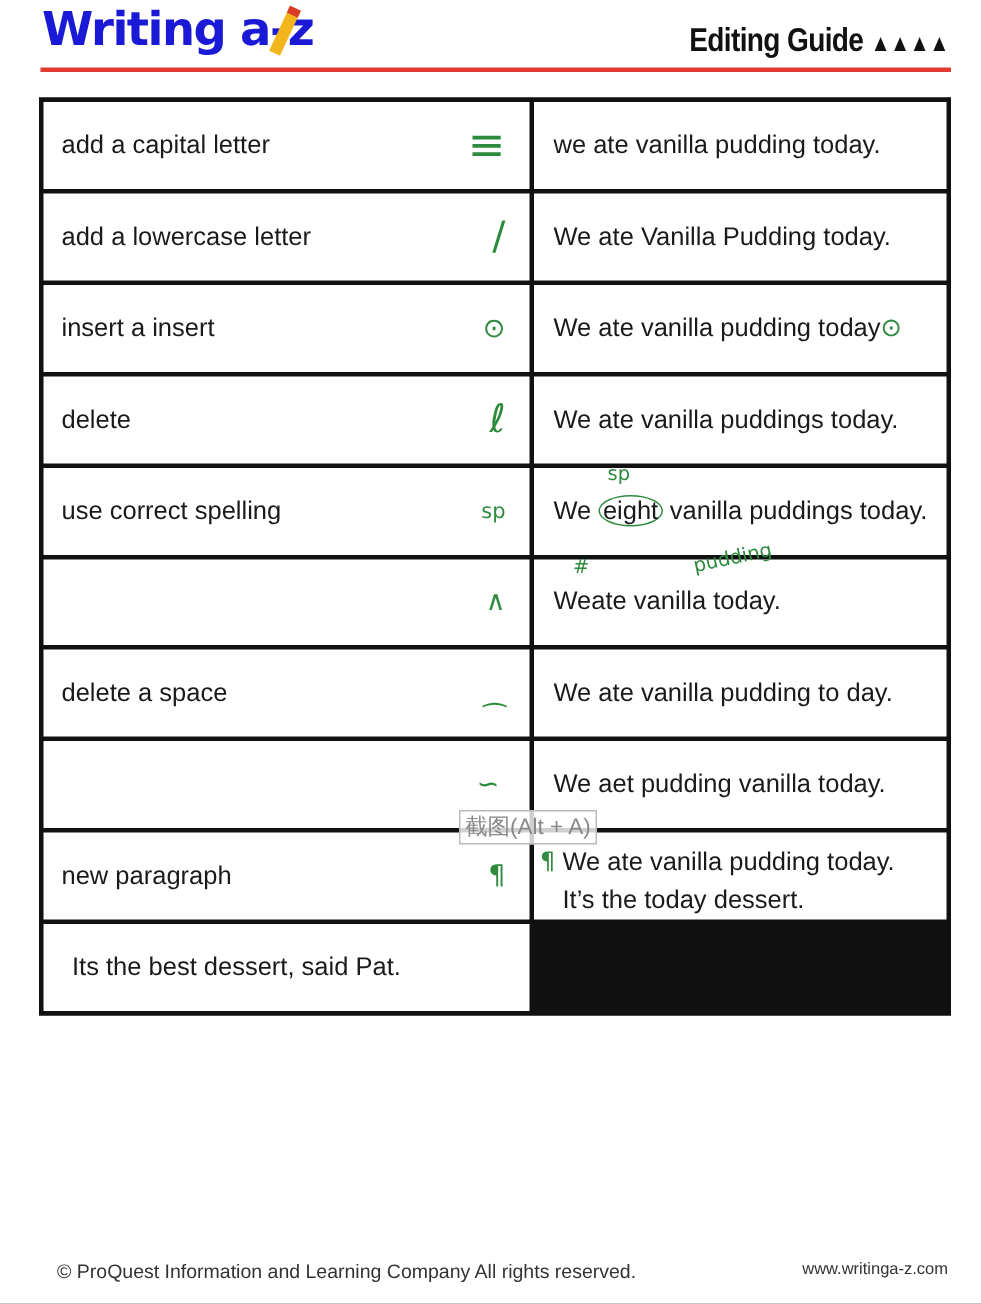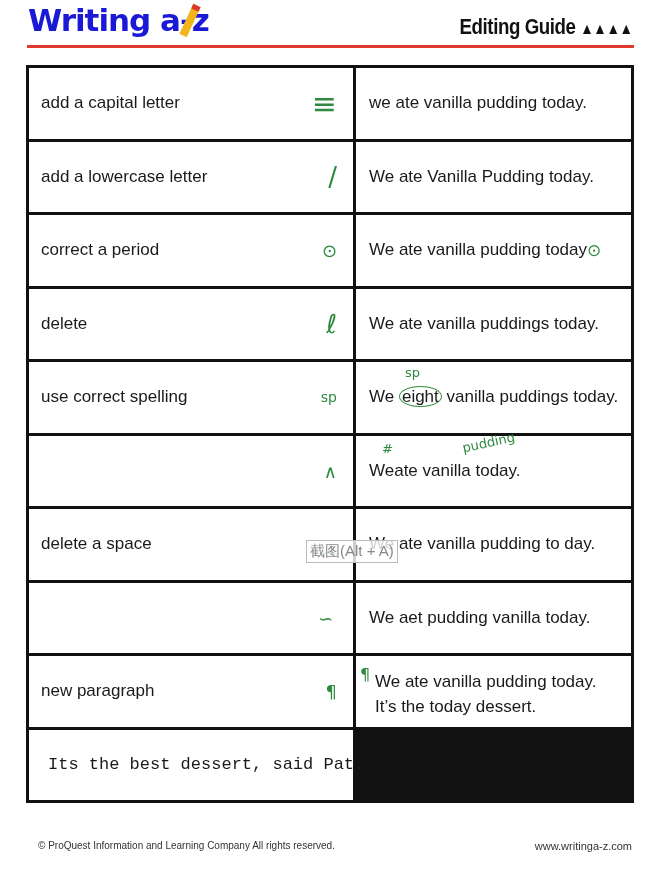--- a/index.html
+++ b/index.html
@@ -1,31 +1,31 @@
 <!DOCTYPE html>
 <html><head>
 <meta charset="utf-8">
 <style>
   html,body{margin:0;padding:0;background:#fff;}
   body{width:654px;height:869px;position:relative;overflow:hidden;font-family:"Liberation Sans",sans-serif;color:#1a1a1a;}
   .logo{position:absolute;left:28px;top:2px;font-family:"DejaVu Sans",sans-serif;font-weight:bold;font-size:31px;color:#1a1ad6;letter-spacing:-1px;}
   .pencil{position:absolute;left:186px;top:4px;width:8px;height:28px;background:#f2b51c;transform:rotate(25deg);border-top:5px solid #d93a2a;}
   .guide-title{position:absolute;right:22px;top:14px;font-family:"Liberation Sans",sans-serif;font-weight:bold;font-size:22px;color:#111;letter-spacing:-0.5px;transform:scaleX(0.85);transform-origin:right center;white-space:nowrap;}
   .redline{position:absolute;left:27px;top:45px;width:607px;height:3px;background:#e23a2e;}
-  .grid{position:absolute;left:26px;top:65px;width:608px;height:738px;border:3px solid #111;box-sizing:border-box;background:#111;display:grid;grid-template-columns:324px 1fr;grid-auto-rows:1fr;gap:3px;}
+  .grid{position:absolute;left:26px;top:65px;width:608px;height:612px;border:3px solid #111;box-sizing:border-box;background:#111;display:grid;grid-template-columns:324px 1fr;grid-auto-rows:1fr;gap:3px;}
   .cell{background:#fff;position:relative;display:flex;align-items:center;font-size:17px;}
   .cell.l{padding-left:12px;}
   .cell.r{padding-left:13px;}
   .sym{position:absolute;right:16px;top:50%;transform:translateY(-50%);color:#2e8b3e;font-size:18px;font-family:"DejaVu Sans",sans-serif;}
   .g{color:#2e8b3e;}
   .ex{position:relative;white-space:nowrap;}
   .mk{position:absolute;color:#2e8b3e;font-size:13px;font-family:"DejaVu Sans",sans-serif;}
   .circle{border:1.5px solid #2e8b3e;border-radius:50%;padding:0 2px;text-align:right;}
   .twoline{line-height:25px;padding-top:6px;}
-  .footer-l{position:absolute;left:26px;top:840px;font-size:10px;color:#333;padding-left:12px;}
+  .footer-l{position:absolute;left:26px;top:840px;font-size:13px;color:#333;padding-left:12px;}
   .footer-r{position:absolute;right:22px;top:840px;font-size:11px;color:#333;}
   .tooltip{position:absolute;left:306px;top:540px;font-size:15px;color:#888;background:rgba(255,255,255,0.8);border:1px solid #bbb;padding:1px 3px;}
 </style>
 </head>
 <body>
 
 <div class="logo"><span>Writing a-z</span></div>
 <div class="pencil"></div>
 <div class="guide-title"><span>Editing Guide</span> <span style="font-size:16px;">▲▲▲▲</span></div>
 <div class="redline"></div>
@@ -42,21 +42,21 @@
 
   <div class="cell l">
       <span>add a lowercase letter</span>
       <span class="sym" style="font-size:26px;">/</span>
     </div>
   <div class="cell r">
       <span class="ex">We ate Vanilla Pudding today.</span>
     </div>
 
   <div class="cell l">
-      <span>correct a period</span>
+      <span>insert a insert</span>
       <span class="sym">⊙</span>
     </div>
   <div class="cell r">
       <span class="ex">We ate vanilla pudding today</span>
       <span class="g">⊙</span>
     </div>
 
   <div class="cell l">
       <span>delete</span>
       <span class="sym" style="font-size:26px;">ℓ</span>
@@ -101,20 +101,20 @@
     </div>
   <div class="cell r twoline">
       <span class="mk" style="left:4px;top:6px;font-size:16px;">¶</span>
       <div style="padding-left:6px;">
         <div>We ate vanilla pudding today.</div>
         <div>It’s the today dessert.</div>
       </div>
     </div>
 
   <div class="cell r">
-      <span class="ex" style="padding-left:6px;font-family:Liberation Mono, monospace;">Its the best dessert, said Pat.</span>
+      <span class="ex" style="padding-left:6px;">Its the best dessert, said Pat.</span>
     </div>
 </div>
 
 <div class="tooltip">截图(Alt + A)</div>
 
 <div class="footer-l">© ProQuest Information and Learning Company   All rights reserved.</div>
 <div class="footer-r">www.writinga-z.com</div>
 
 </body></html>

